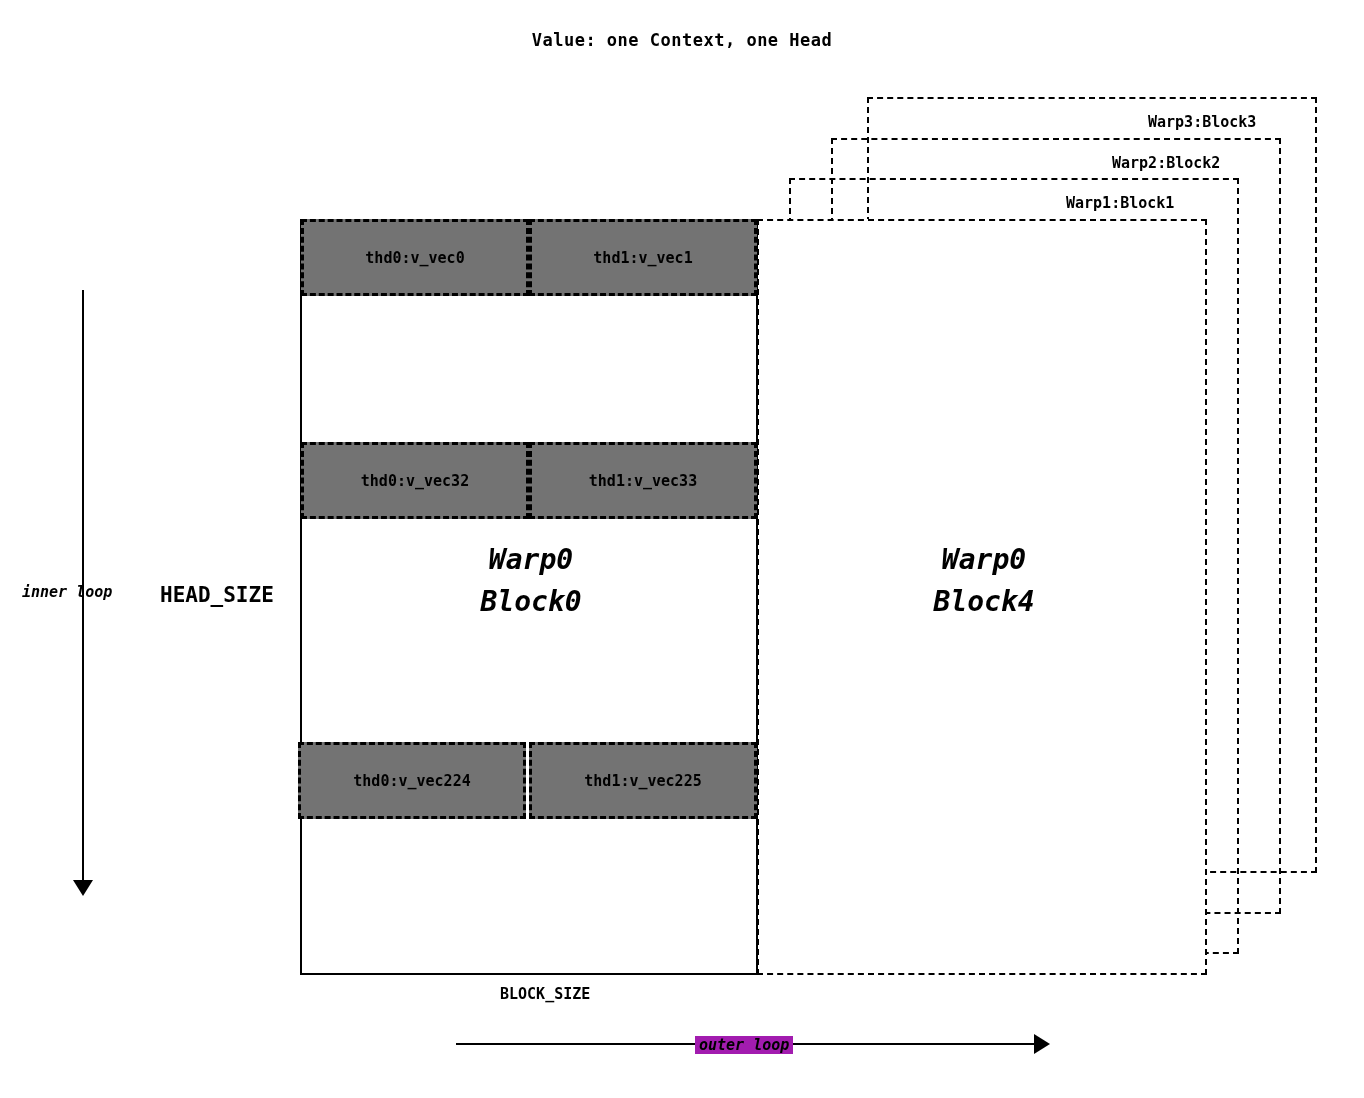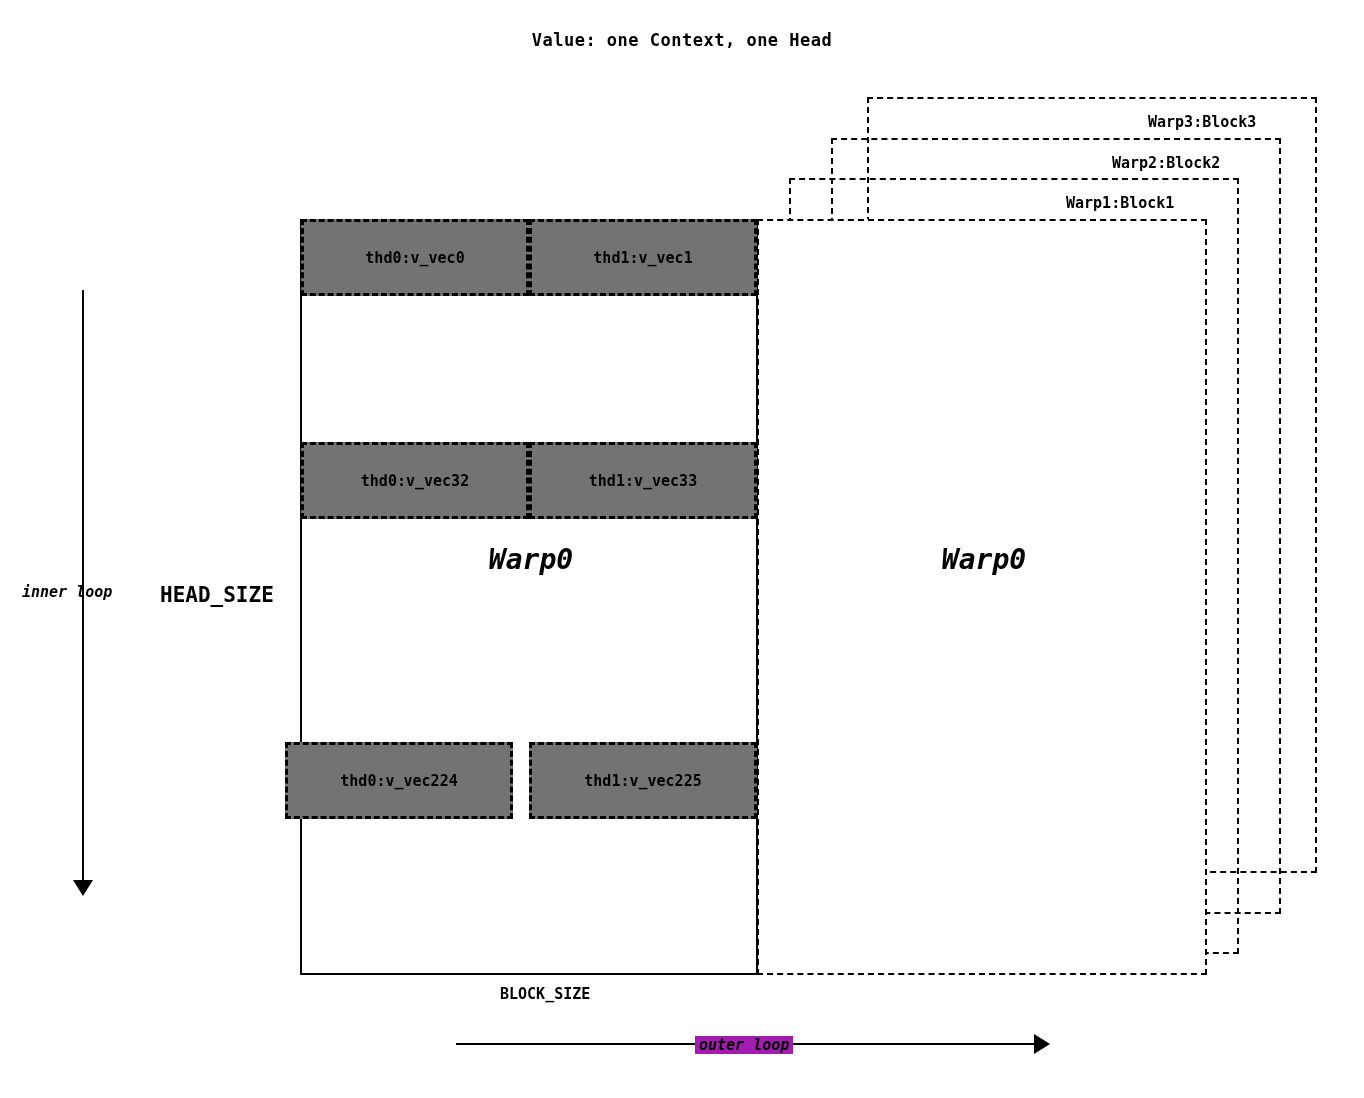--- a/index.html
+++ b/index.html
@@ -185,36 +185,38 @@
 
 <div class="back-block" style="left:831px; top:138px; width:450px; height:776px;"></div>
 <div class="back-label" style="left:1112px; top:154px;">Warp2:Block2</div>
 
 <div class="back-block" style="left:789px; top:178px; width:450px; height:776px;"></div>
 <div class="back-label" style="left:1066px; top:194px;">Warp1:Block1</div>
 
 <div class="block4">
   <div class="warp-label">
     <div>Warp0</div>
+    <div>Block4</div>
   </div>
 </div>
 
 <div class="block0">
   <div class="warp-label">
     <div>Warp0</div>
+    <div>Block0</div>
   </div>
 </div>
 
 <div class="cell" style="left:301px; top:219px; width:228px; height:77px;">thd0:v_vec0</div>
 <div class="cell" style="left:529px; top:219px; width:228px; height:77px;">thd1:v_vec1</div>
 
 <div class="cell" style="left:301px; top:442px; width:228px; height:77px;">thd0:v_vec32</div>
 <div class="cell" style="left:529px; top:442px; width:228px; height:77px;">thd1:v_vec33</div>
 
-<div class="cell" style="left:285px; top:742px; width:228px; height:77px;">thd0:v_vec224</div>
+<div class="cell" style="left:298px; top:742px; width:228px; height:77px;">thd0:v_vec224</div>
 <div class="cell" style="left:529px; top:742px; width:228px; height:77px;">thd1:v_vec225</div>
 
 <div class="vert-arrow-line"></div>
 <div class="vert-arrow-head"></div>
 <div class="inner-loop-label">inner loop</div>
 <div class="head-size-label">HEAD_SIZE</div>
 
 <div class="block-size-label">BLOCK_SIZE</div>
 <div class="horiz-arrow-line"></div>
 <div class="horiz-arrow-head"></div>

